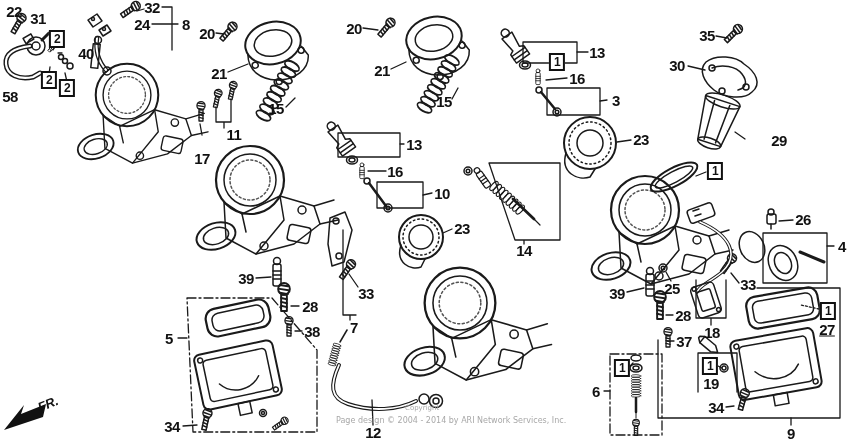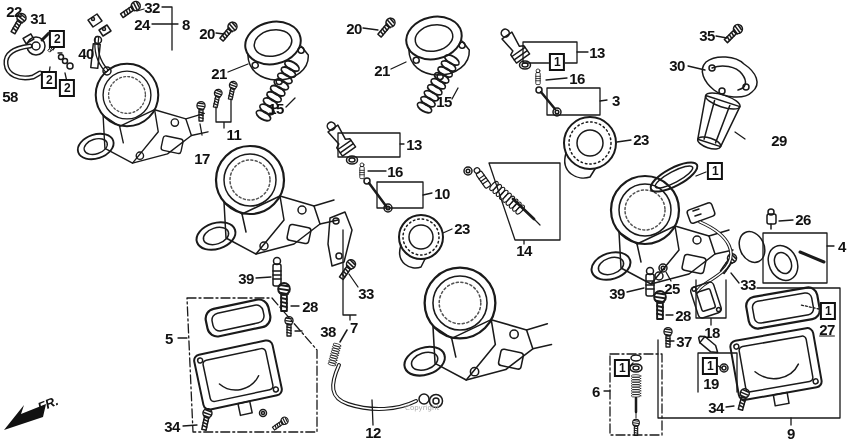--- a/index.html
+++ b/index.html
@@ -400,20 +400,21 @@
     <rect x="610" y="354" width="52" height="81"></rect>
   </g>
 
   <g>
     <path d="M4,430 L24,405 L21,414 L46,404 L43,417 L19,425 Z" fill="#111" stroke="none"></path>
     <text x="0" y="0" transform="translate(40,412) rotate(-22)" font-family="Liberation Sans, sans-serif" font-size="13" font-weight="bold" font-style="italic" fill="#111" stroke="none">FR.</text>
   </g>
 </svg>
 
 <div class="watermark wm-small" style="left:405px;top:404px;">Copyright</div>
+<div class="watermark" style="left:336px;top:416px;">Page design © 2004 - 2014 by ARI Network Services, Inc.</div>
 
 <div id="label-layer">
       <div class="plabel" style="left: 14px; top: 11px;">22</div>
       <div class="plabel" style="left: 38px; top: 18px; text-align: right;">31</div>
       <div class="plabel" style="left: 152px; top: 7px;">32</div>
       <div class="plabel" style="left: 142px; top: 24px;">24</div>
       <div class="plabel" style="left: 186px; top: 24px;">8</div>
       <div class="plabel boxed" style="left: 57px; top: 39px;">2</div>
       <div class="plabel" style="left: 70px; top: 53px; margin-left: 16px;">40</div>
       <div class="plabel boxed" style="left: 49px; top: 80px;">2</div>
@@ -438,21 +439,21 @@
       <div class="plabel" style="left: 616px; top: 100px;">3</div>
       <div class="plabel" style="left: 641px; top: 139px;">23</div>
       <div class="plabel" style="left: 707px; top: 35px;">35</div>
       <div class="plabel" style="left: 677px; top: 65px;">30</div>
       <div class="plabel" style="left: 755px; top: 140px; margin-left: 24px;">29</div>
       <div class="plabel boxed" style="left: 715px; top: 171px;">1</div>
       <div class="plabel" style="left: 803px; top: 219px;">26</div>
       <div class="plabel" style="left: 842px; top: 246px;">4</div>
       <div class="plabel" style="left: 246px; top: 278px;">39</div>
       <div class="plabel" style="left: 310px; top: 306px;">28</div>
-      <div class="plabel" style="left: 312px; top: 331px; margin-left: 16px;">38</div>
+      <div class="plabel" style="left: 312px; top: 331px;">38</div>
       <div class="plabel" style="left: 169px; top: 338px;">5</div>
       <div class="plabel" style="left: 172px; top: 426px;">34</div>
       <div class="plabel" style="left: 366px; top: 293px;">33</div>
       <div class="plabel" style="left: 354px; top: 327px;">7</div>
       <div class="plabel" style="left: 373px; top: 432px;">12</div>
       <div class="plabel" style="left: 617px; top: 293px;">39</div>
       <div class="plabel" style="left: 672px; top: 288px;">25</div>
       <div class="plabel" style="left: 683px; top: 315px;">28</div>
       <div class="plabel" style="left: 684px; top: 341px;">37</div>
       <div class="plabel" style="left: 748px; top: 284px;">33</div>

